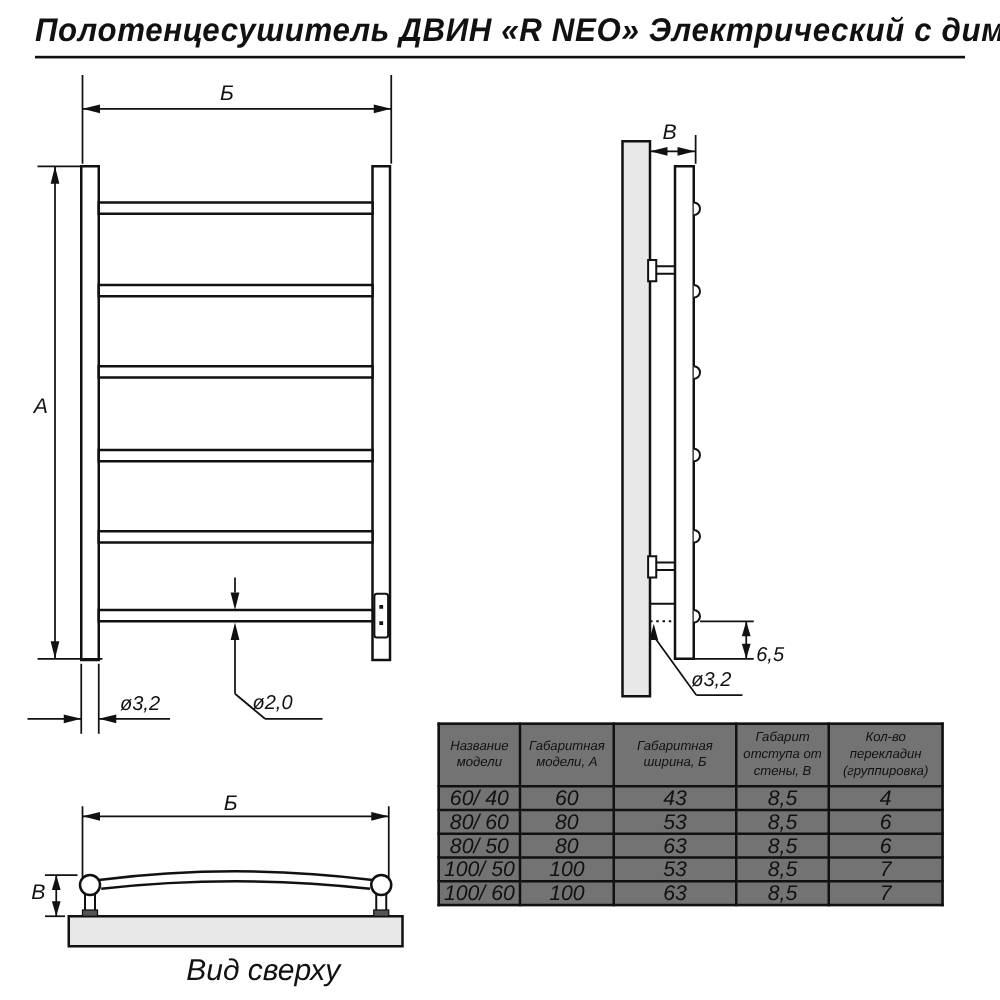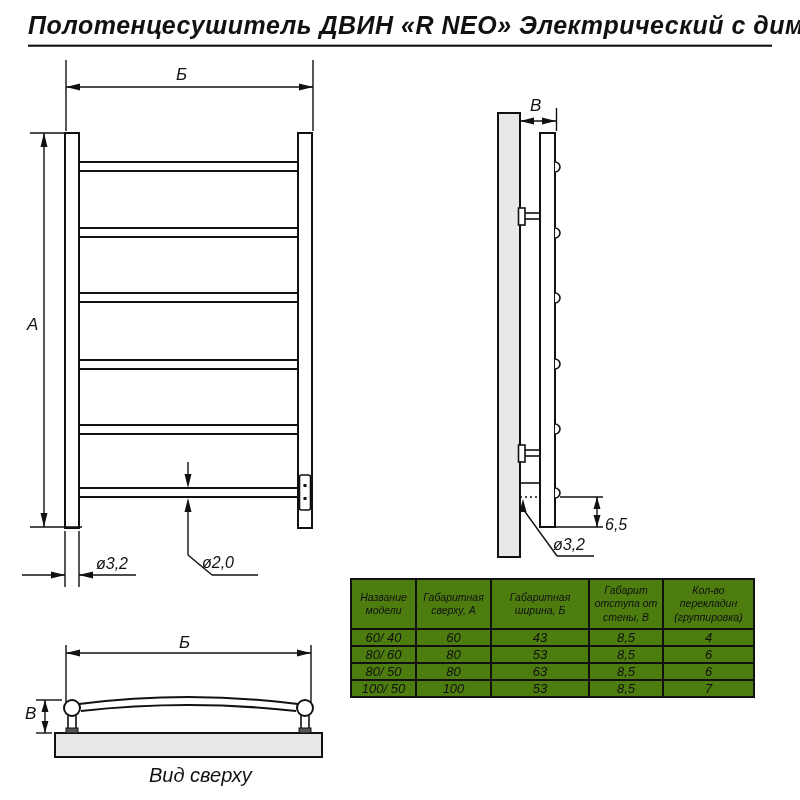--- a/index.html
+++ b/index.html
@@ -6,28 +6,28 @@
   .canvas{position:relative;width:800px;height:800px;background:#ffffff;overflow:hidden;
           font-family:"Liberation Sans",sans-serif;color:#111;}
   .drawing-svg{position:absolute;left:0;top:0;}
   .title{position:absolute;left:28px;top:10px;width:744px;text-align:center;
          font-style:italic;font-size:25px;font-weight:bold;letter-spacing:0.5px;
          border-bottom:2.5px solid #111;padding-bottom:4px;white-space:nowrap;
          transform:scaleY(1.05);transform-origin:top left;}
   .lbl{position:absolute;font-style:italic;color:#111;line-height:1;white-space:nowrap;}
   .dim{font-size:17px;}
   .dia{font-size:16px;}
-  .caption{font-size:20px;}
+  .caption{font-size:24px;}
   
   .spec-table{position:absolute;left:350px;top:578px;border-collapse:collapse;
-              table-layout:fixed;background:#4d7c0f;}
+              table-layout:fixed;background:#737373;}
   .spec-table th,.spec-table td{border:2px solid #111;text-align:center;vertical-align:middle;
               font-style:italic;font-weight:normal;padding:0 1px;overflow:hidden;}
   .spec-table th{height:48px;font-size:10.5px;line-height:1.25;}
-  .spec-table td{height:15px;font-size:13px;line-height:1;}
+  .spec-table td{height:15px;font-size:17px;line-height:1;}
 </style>
 </head>
 <body>
 
 <div class="canvas">
 
   <div class="title">Полотенцесушитель ДВИН «R NEO» Электрический с диммером</div>
 
   <svg class="drawing-svg" width="800" height="800" viewBox="0 0 800 800">
 
@@ -193,21 +193,21 @@
     <colgroup>
       <col style="width:65px">
         <col style="width:75px">
         <col style="width:98px">
       <col style="width:74px">
         <col style="width:91px">
     </colgroup>
     <thead>
       <tr>
         <th>Название модели</th>
-        <th>Габаритная сверху, А</th>
+        <th>Габаритная модели, А</th>
         <th>Габаритная ширина, Б</th>
         <th>Габарит отступа от стены, В</th>
         <th>Кол-во перекладин (группировка)</th>
       </tr>
     </thead>
     <tbody>
         <tr>
           <td>60/ 40</td>
           <td>60</td>
           <td>43</td>
@@ -228,16 +228,23 @@
           <td>8,5</td>
           <td>6</td>
         </tr>
         <tr>
           <td>100/ 50</td>
           <td>100</td>
           <td>53</td>
           <td>8,5</td>
           <td>7</td>
         </tr>
+        <tr>
+          <td>100/ 60</td>
+          <td>100</td>
+          <td>63</td>
+          <td>8,5</td>
+          <td>7</td>
+        </tr>
       </tbody>
   </table>
 
 </div>
 
 </body></html>

